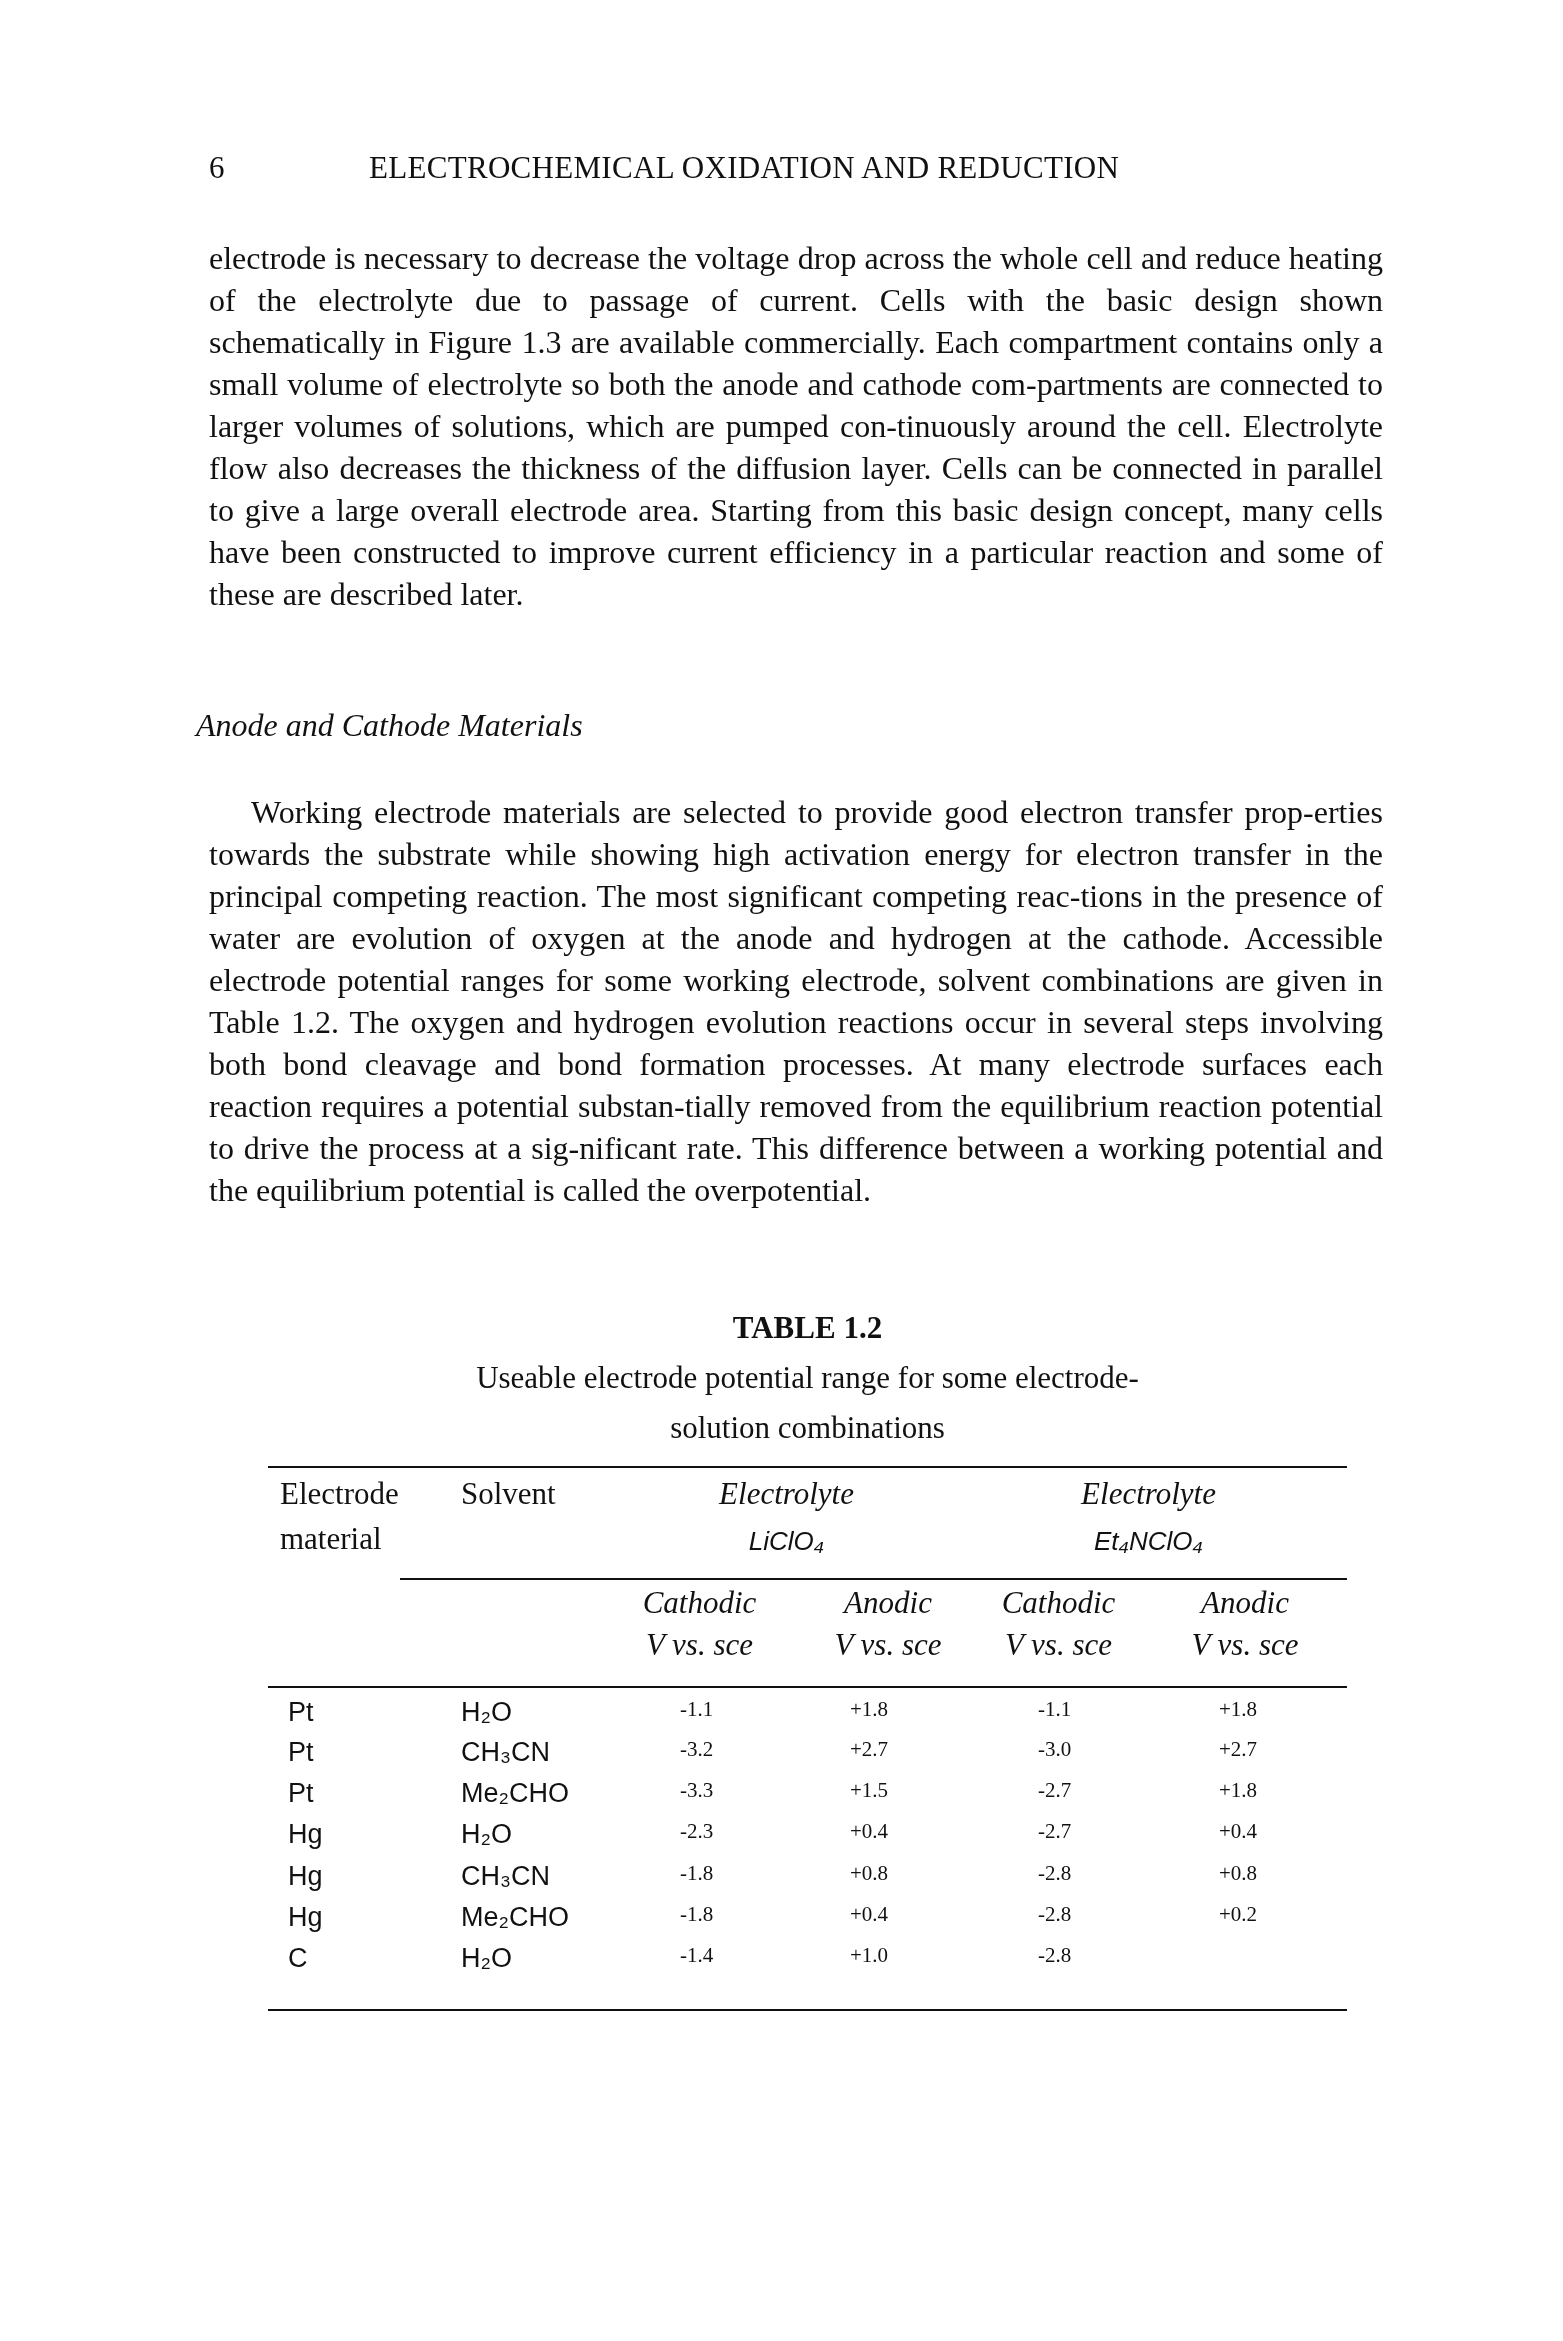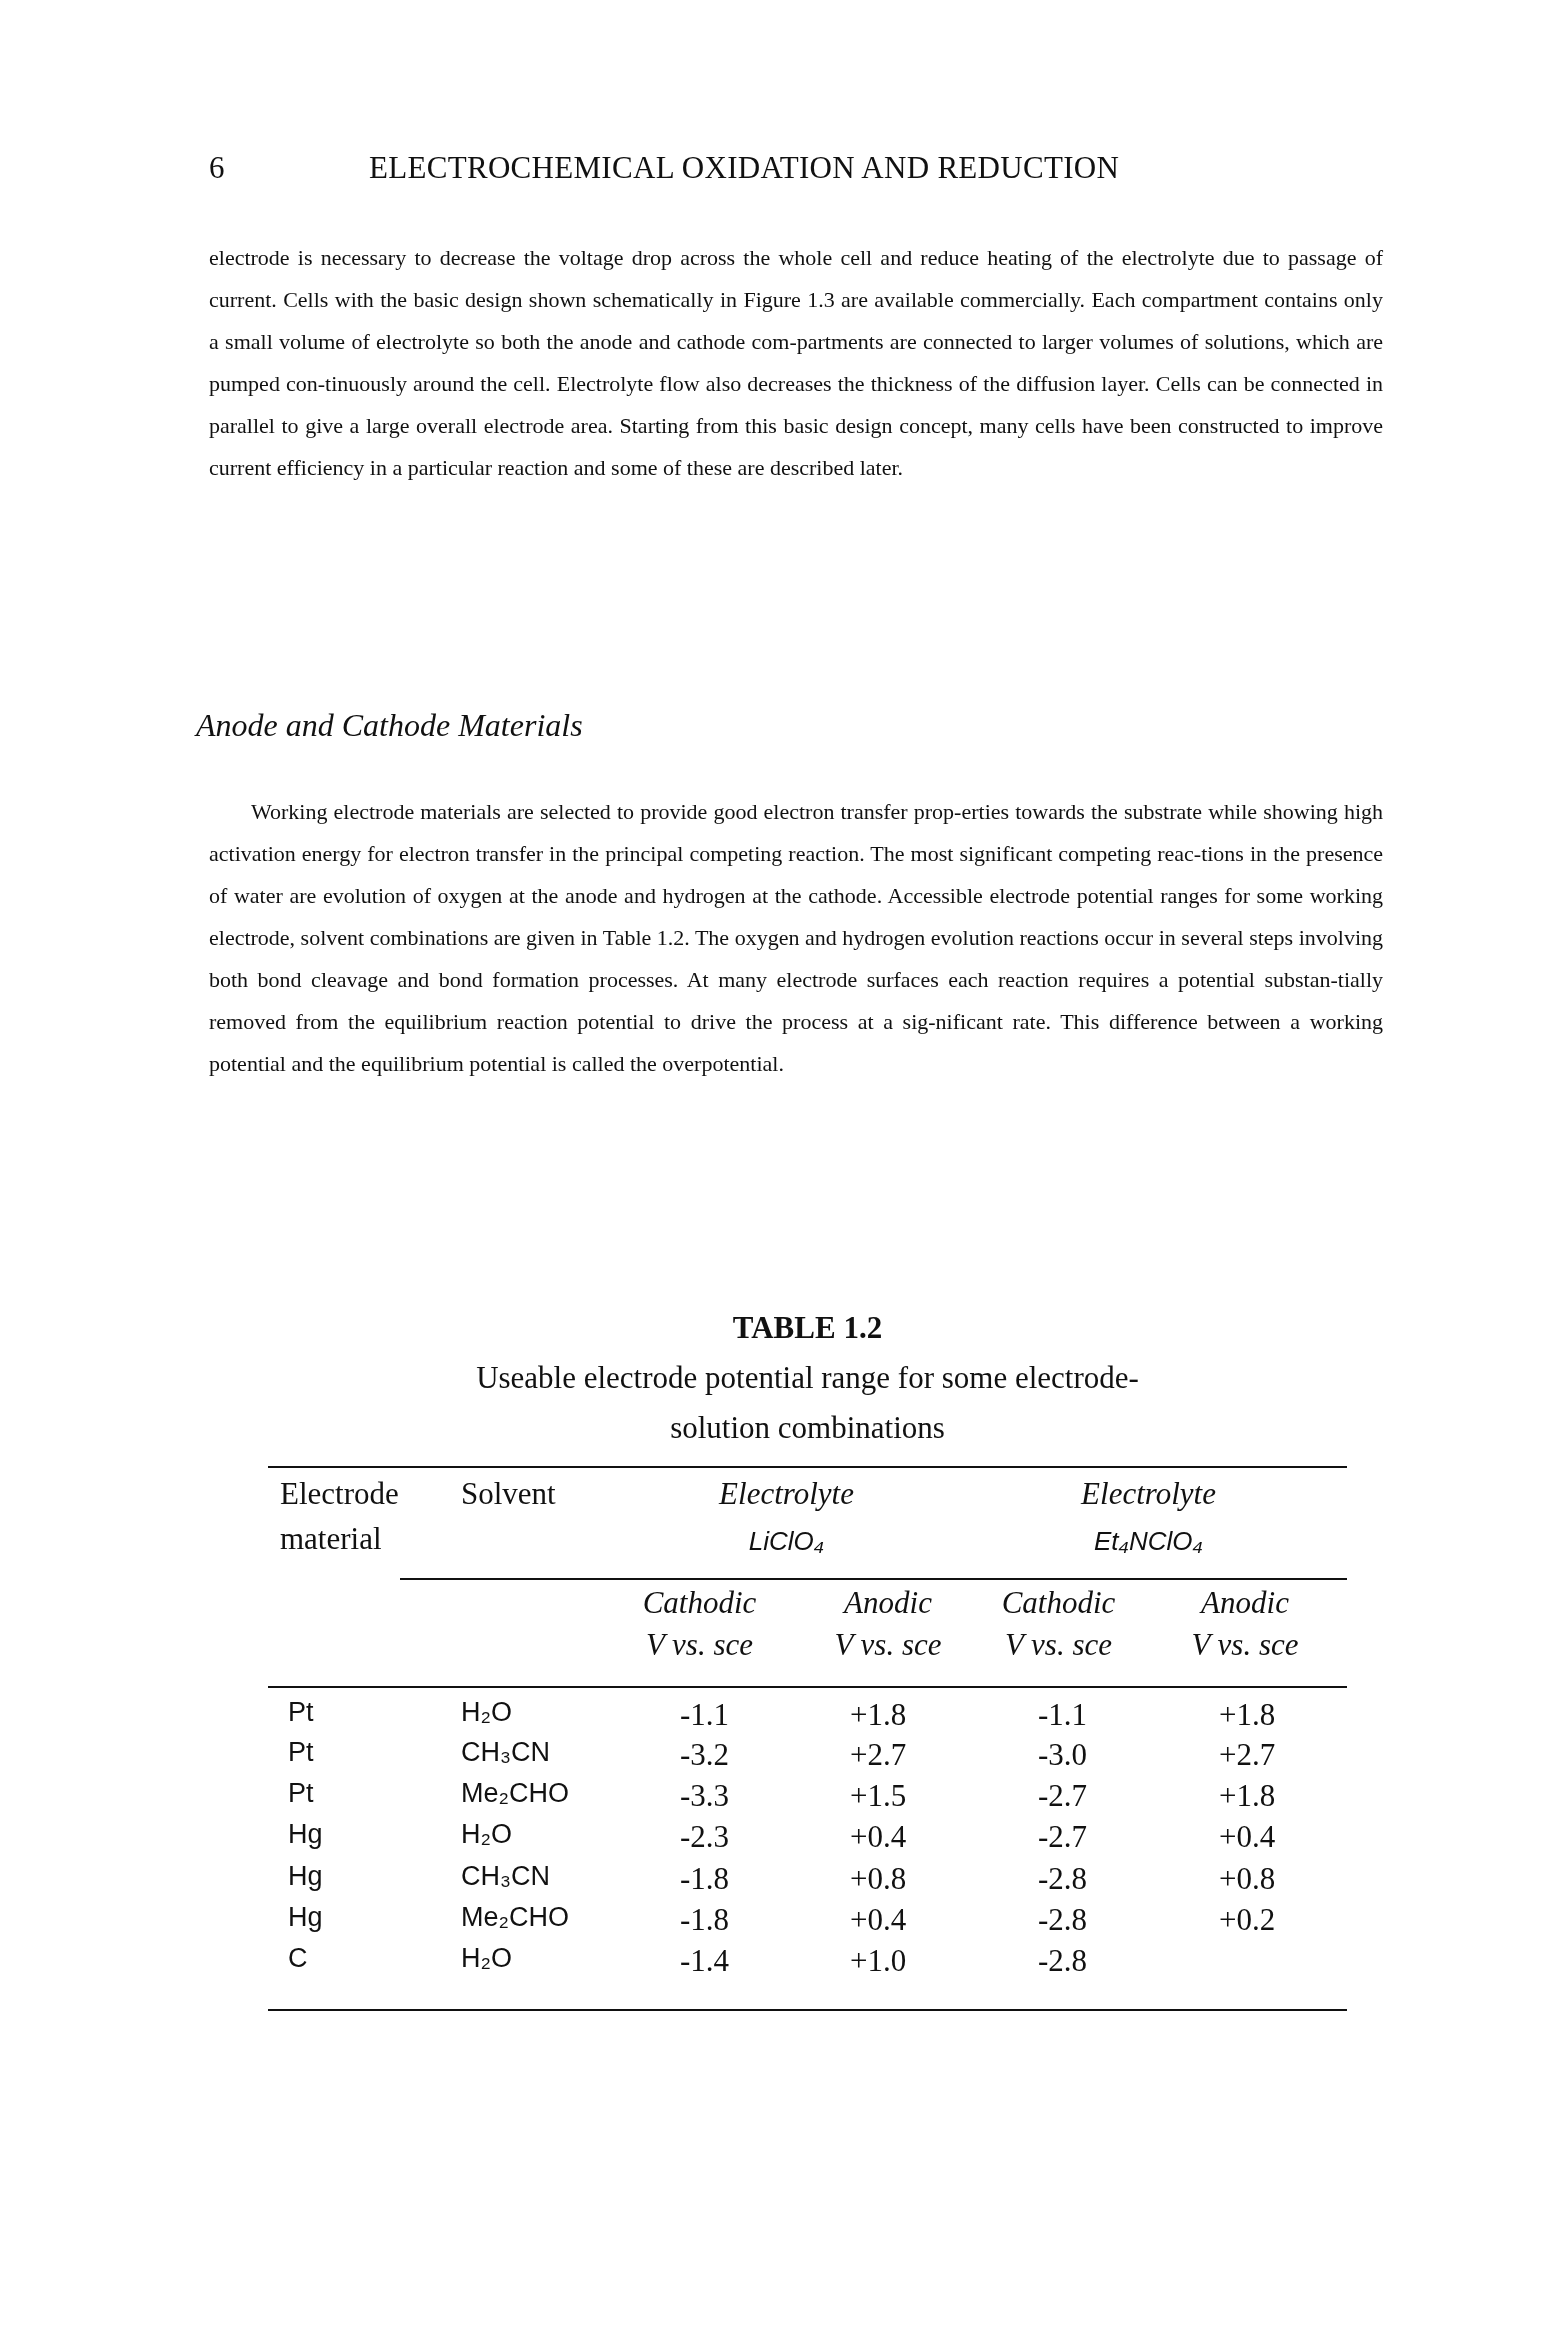--- a/index.html
+++ b/index.html
@@ -2,37 +2,37 @@
 <html style="font-size:13.5px"><head>
 <meta charset="utf-8">
 <style>
   html, body { margin: 0; padding: 0; background: #ffffff; }
   body { width: 1564px; height: 2342px; position: relative; overflow: hidden;
          font-family: "Liberation Serif", "DejaVu Serif", serif; color: #111; }
   .page { position: absolute; left: 0; top: 0; width: 1564px; height: 2342px; }
   .running-head { position: absolute; top: 150px; left: 209px; width: 1178px; font-size: 31px; letter-spacing: 0.3px; }
   .running-head .pno { position: absolute; left: 0; }
   .running-head .rtitle { position: absolute; left: 160px; }
-  .body-text { position: absolute; left: 209px; width: 1174px; font-size: 22px; line-height: 42px; text-align: justify; }
+  .body-text { position: absolute; left: 209px; width: 1174px; font-size: 32px; line-height: 42px; text-align: justify; }
   .p1 { top: 237px; }
   .heading { position: absolute; left: 196px; top: 707px; font-size: 32px; font-style: italic; }
   .p2 { top: 791px; text-indent: 42px; }
   .tcap { position: absolute; left: 268px; width: 1079px; text-align: center; font-size: 31px; line-height: 50px; }
   .tcap .tnum { font-weight: bold; display: block; }
   .tcap-wrap { top: 1303px; }
   .tcap .capline { display: block; }
   .rule { position: absolute; left: 268px; width: 1079px; height: 0; border-top: 2.5px solid #111; }
   .r-top { top: 1466px; }
   .r-sub { top: 1578px; left: 400px; width: 947px; }
   .r-mid { top: 1686px; }
   .r-bot { top: 2009px; }
   .th { position: absolute; font-size: 31px; line-height: 42px; white-space: nowrap; }
   .sans { font-family: "Liberation Sans", "DejaVu Sans", sans-serif; font-size: 26px; }
   .center { text-align: center; font-style: italic; }
-  .cell { position: absolute; font-size: 31px; white-space: nowrap; }
+  .cell { position: absolute; font-size: 21px; white-space: nowrap; }
   .cell.sans { font-size: 27px; }
   .row { position: absolute; left: 0; width: 1532px; height: 41px; }
 </style>
 </head>
 <body>
 
 <div class="page">
 
   <div class="running-head">
     <span class="pno">6</span>

